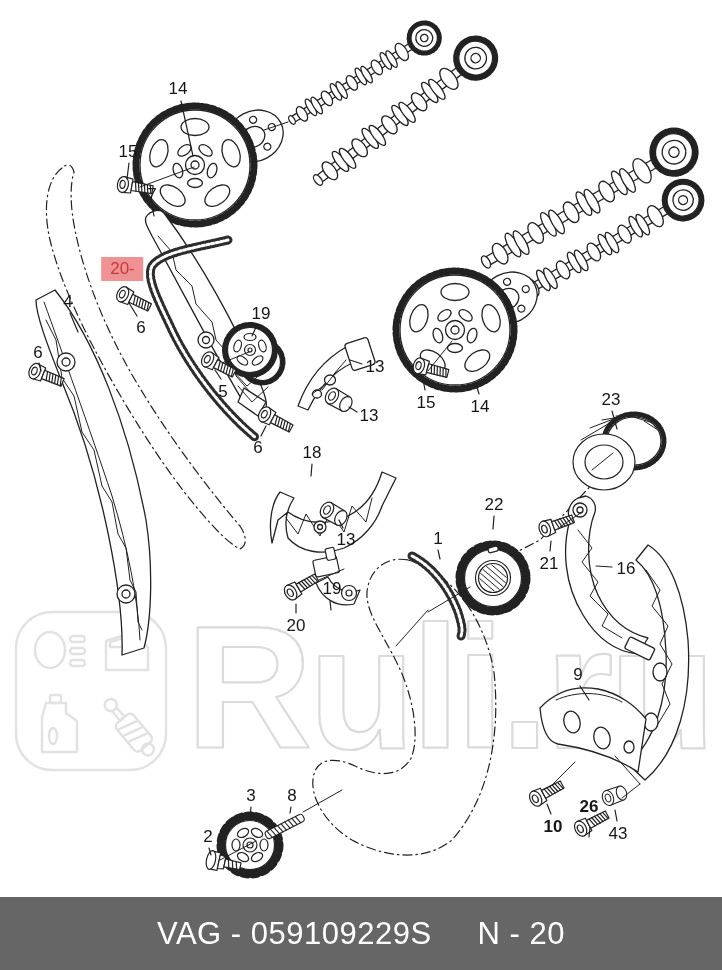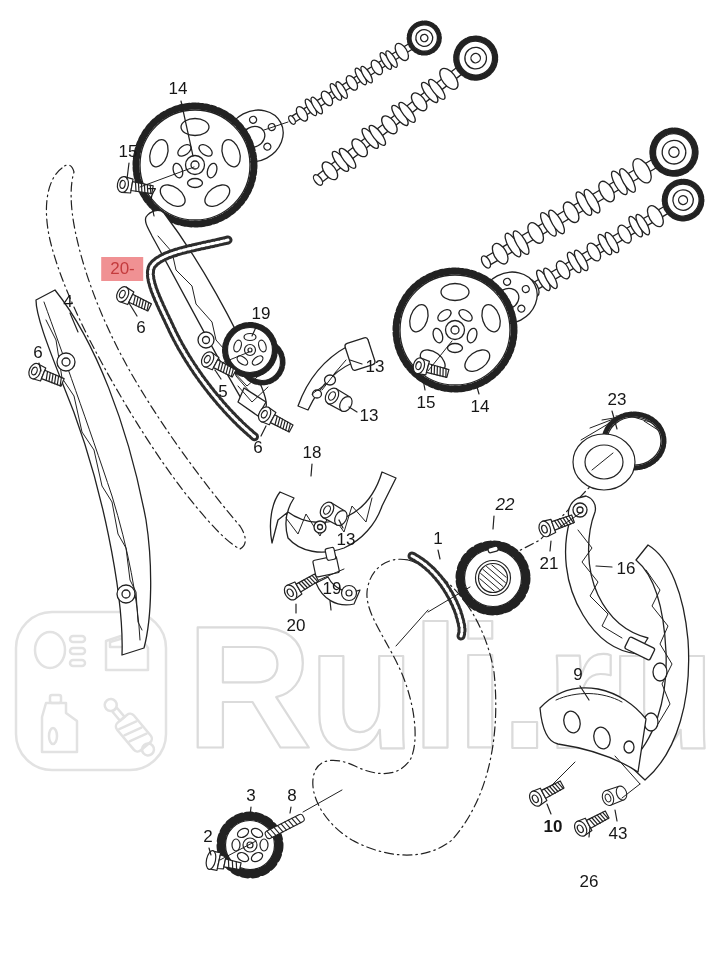--- a/index.html
+++ b/index.html
@@ -427,30 +427,34 @@
       <div class="part-label" style="left: 38px; top: 352px;">6</div>
       <div class="part-label" style="left: 223px; top: 391px;">5</div>
       <div class="part-label" style="left: 261px; top: 313px;">19</div>
       <div class="part-label" style="left: 375px; top: 366px;">13</div>
       <div class="part-label" style="left: 369px; top: 415px;">13</div>
       <div class="part-label" style="left: 258px; top: 447px;">6</div>
       <div class="part-label" style="left: 312px; top: 452px; text-align: center;">18</div>
       <div class="part-label" style="left: 346px; top: 539px;">13</div>
       <div class="part-label" style="left: 426px; top: 402px;">15</div>
       <div class="part-label" style="left: 480px; top: 406px;">14</div>
-      <div class="part-label" style="left: 611px; top: 399px; margin-left: 6px;">23</div>
-      <div class="part-label" style="left: 505px; top: 504px; font-style: italic;">22</div>
+      <div class="part-label" style="left: 611px; top: 399px;">23</div>
+      <div class="part-label" style="left: 494px; top: 504px;">22</div>
       <div class="part-label" style="left: 438px; top: 538px;">1</div>
       <div class="part-label" style="left: 549px; top: 563px;">21</div>
       <div class="part-label" style="left: 626px; top: 568px;">16</div>
       <div class="part-label" style="left: 578px; top: 674px;">9</div>
       <div class="part-label" style="left: 296px; top: 625px;">20</div>
       <div class="part-label" style="left: 332px; top: 588px;">19</div>
       <div class="part-label" style="left: 208px; top: 836px;">2</div>
       <div class="part-label" style="left: 251px; top: 795px;">3</div>
       <div class="part-label" style="left: 292px; top: 795px;">8</div>
       <div class="part-label" style="left: 553px; top: 826px; font-weight: bold;">10</div>
-      <div class="part-label" style="left: 589px; top: 881px;">26</div>
+      <div class="part-label" style="left: 589px; top: 806px; font-weight: bold;">26</div>
       <div class="part-label" style="left: 618px; top: 833px;">43</div>
     </div>
 
+  <div class="footer" style="background: rgb(102, 102, 102); color: rgb(255, 255, 255);">
+    <span>VAG - 059109229S</span>
+    <span>N - 20</span>
+  </div>
 
 </div>
 
 </body></html>

